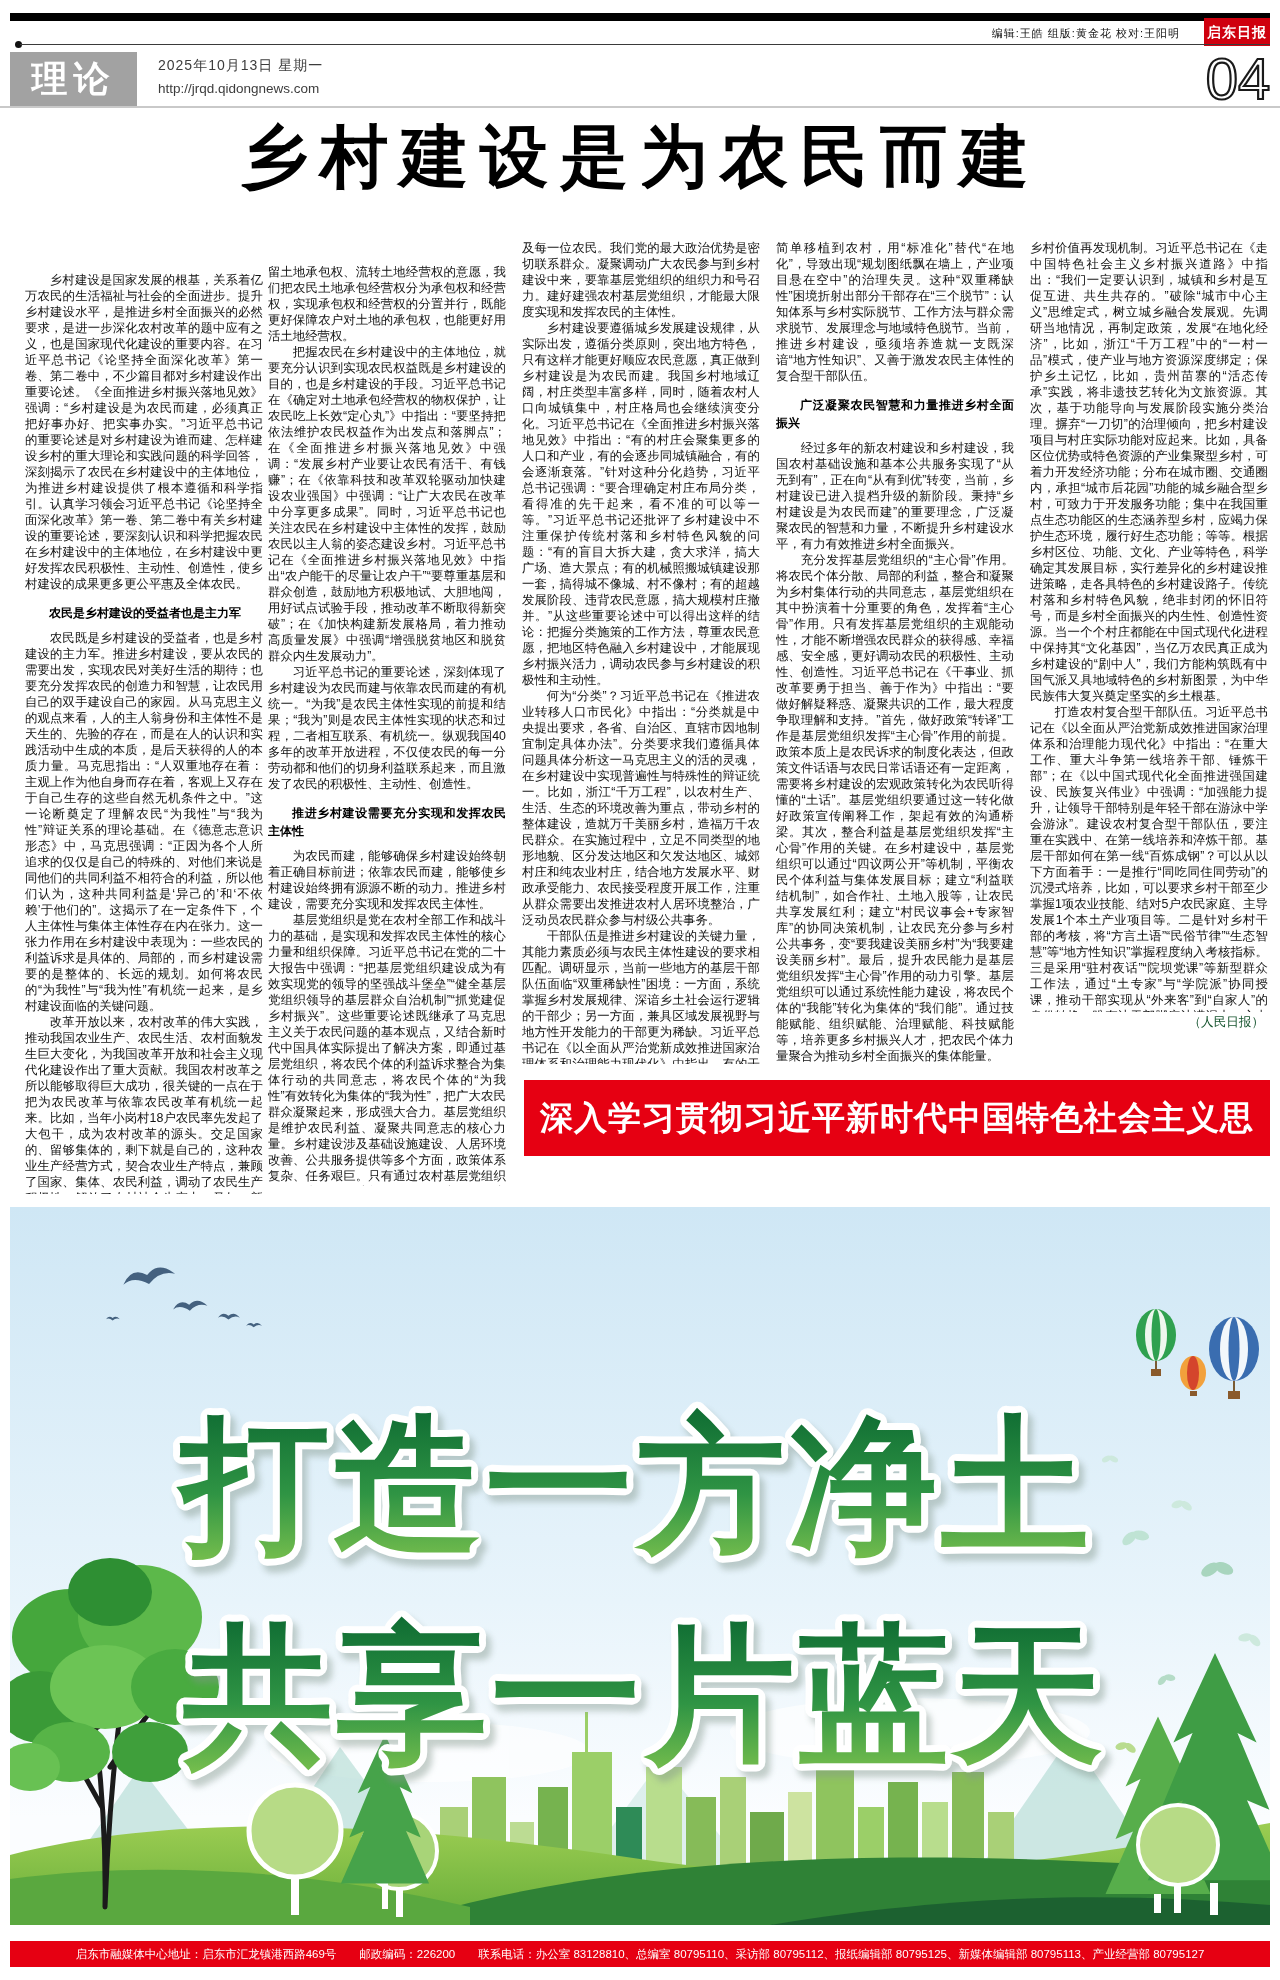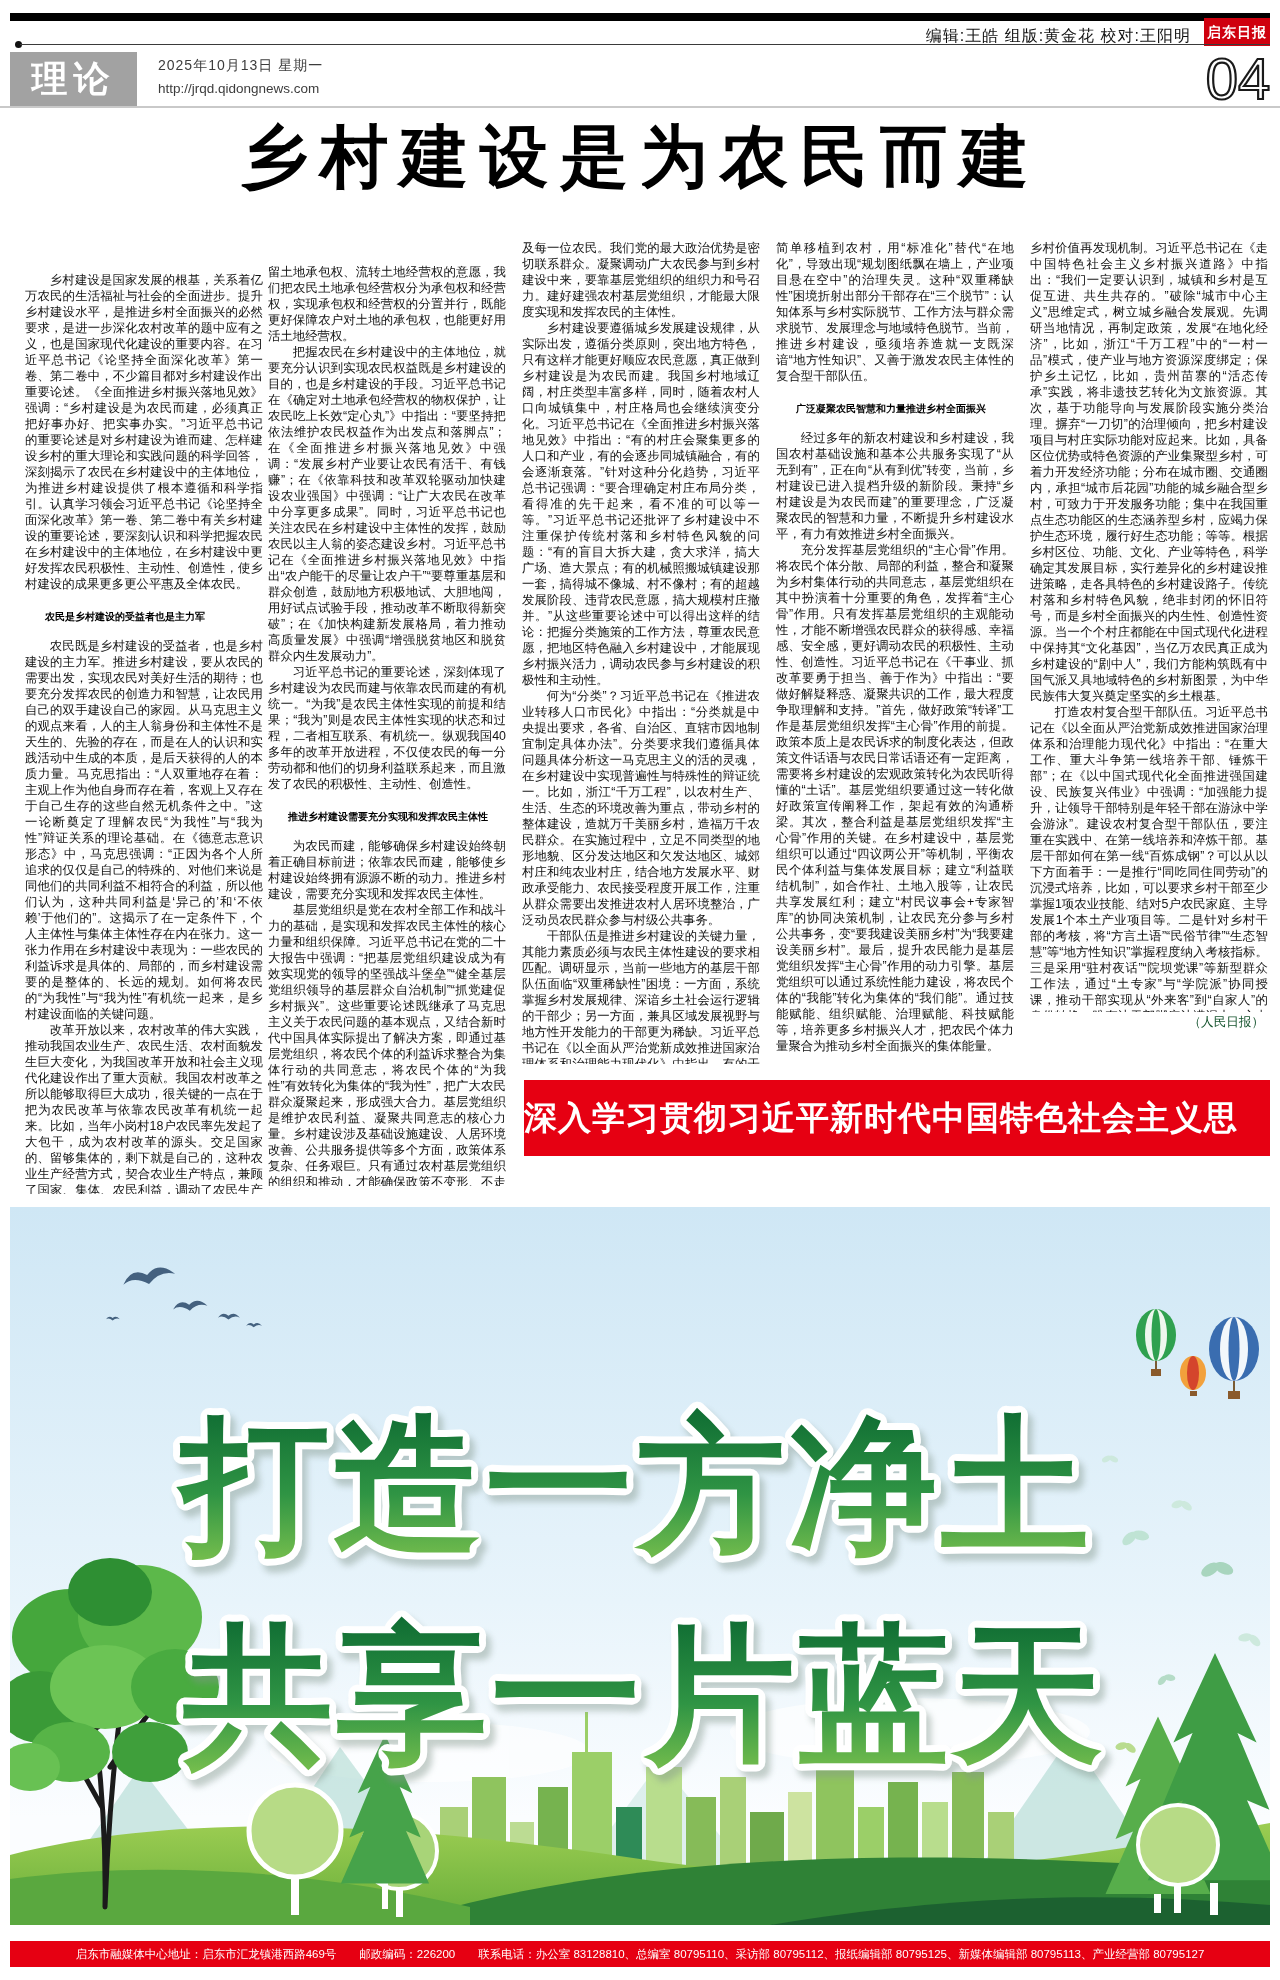--- a/index.html
+++ b/index.html
@@ -1,41 +1,41 @@
 <!DOCTYPE html>
 <html><head>
 <meta charset="utf-8">
 <style>
   html,body{margin:0;padding:0;background:#fff;}
   .page{position:relative;width:1280px;height:1980px;background:#fff;overflow:hidden;
         font-family:"Liberation Sans","DejaVu Sans",sans-serif;}
   .abs{position:absolute;}
   .topbar{left:10px;top:13px;width:1260px;height:8px;background:#000;}
-  .editors{top:26px;right:89px;font-size:16px;color:#111;letter-spacing:1px;}
+  .editors{top:26px;right:100px;font-size:11px;color:#111;letter-spacing:1px;}
   .logo{top:18px;right:10px;width:66px;height:28px;background:#cf000e;color:#fff;
         font-size:14px;font-weight:700;text-align:center;line-height:28px;
         letter-spacing:1px;}
   .thin-rule{left:20px;top:44px;width:1250px;height:1px;background:#3a3a3a;}
   .rule-dot{left:15px;top:41px;width:7px;height:7px;border-radius:50%;background:#111;}
   .section-box{left:10px;top:52px;width:127px;height:54px;background:#a2a2a2;color:#fff;
         font-size:36px;font-weight:700;text-align:center;line-height:54px;letter-spacing:6px;}
   .date{left:158px;top:57px;font-size:14px;color:#3c3c3c;letter-spacing:1px;}
   .url{left:158px;top:81px;font-size:13.5px;color:#3c3c3c;}
   .pagenum{left:1196px;top:46px;}
   .header-rule{left:0;top:106px;width:1280px;height:2px;background:#c9c9c9;}
   .headline{left:0;top:118px;width:1280px;margin:0;text-align:center;font-size:68px;
         font-weight:900;color:#000;letter-spacing:12px;line-height:1.3;font-family:Liberation Mono, monospace;}
   .col{position:absolute;width:238px;top:240px;overflow:hidden;font-size:12.4px;
         line-height:16px;text-align:justify;color:#111;}
   .col p{margin:0;text-indent:2em;}
   .col p.cont{text-indent:0;}
-  .col h3{font-size:10px;font-weight:700;margin:12px 0 8px;text-indent:2em;line-height:26px;color:#000;}
+  .col h3{font-size:12px;font-weight:700;margin:12px 0 8px;text-indent:2em;line-height:18px;color:#000;}
   .attribution{left:1030px;top:1014px;width:234px;text-align:right;font-size:12.6px;color:#14532d;}
   .banner{left:524px;top:1080px;width:746px;height:76px;background:#e60012;color:#fff;
-        font-size:33px;font-weight:700;line-height:76px;letter-spacing:1px;}
+        font-size:33px;font-weight:700;text-align:center;line-height:76px;letter-spacing:1px;}
   .poster{left:10px;top:1207px;width:1260px;height:718px;}
   .poster-text{font-weight:bold;font-family:"Liberation Sans","DejaVu Sans",sans-serif;
         paint-order:stroke;stroke:#ffffff;stroke-linejoin:round;
         filter:drop-shadow(5px 7px 3px rgba(130,150,140,.45));}
   .footer{left:10px;top:1941px;width:1260px;height:26px;background:#e60012;color:#fff;
         font-size:11.5px;line-height:26px;text-align:center;white-space:nowrap;}
 </style>
 </head>
 <body>
 

